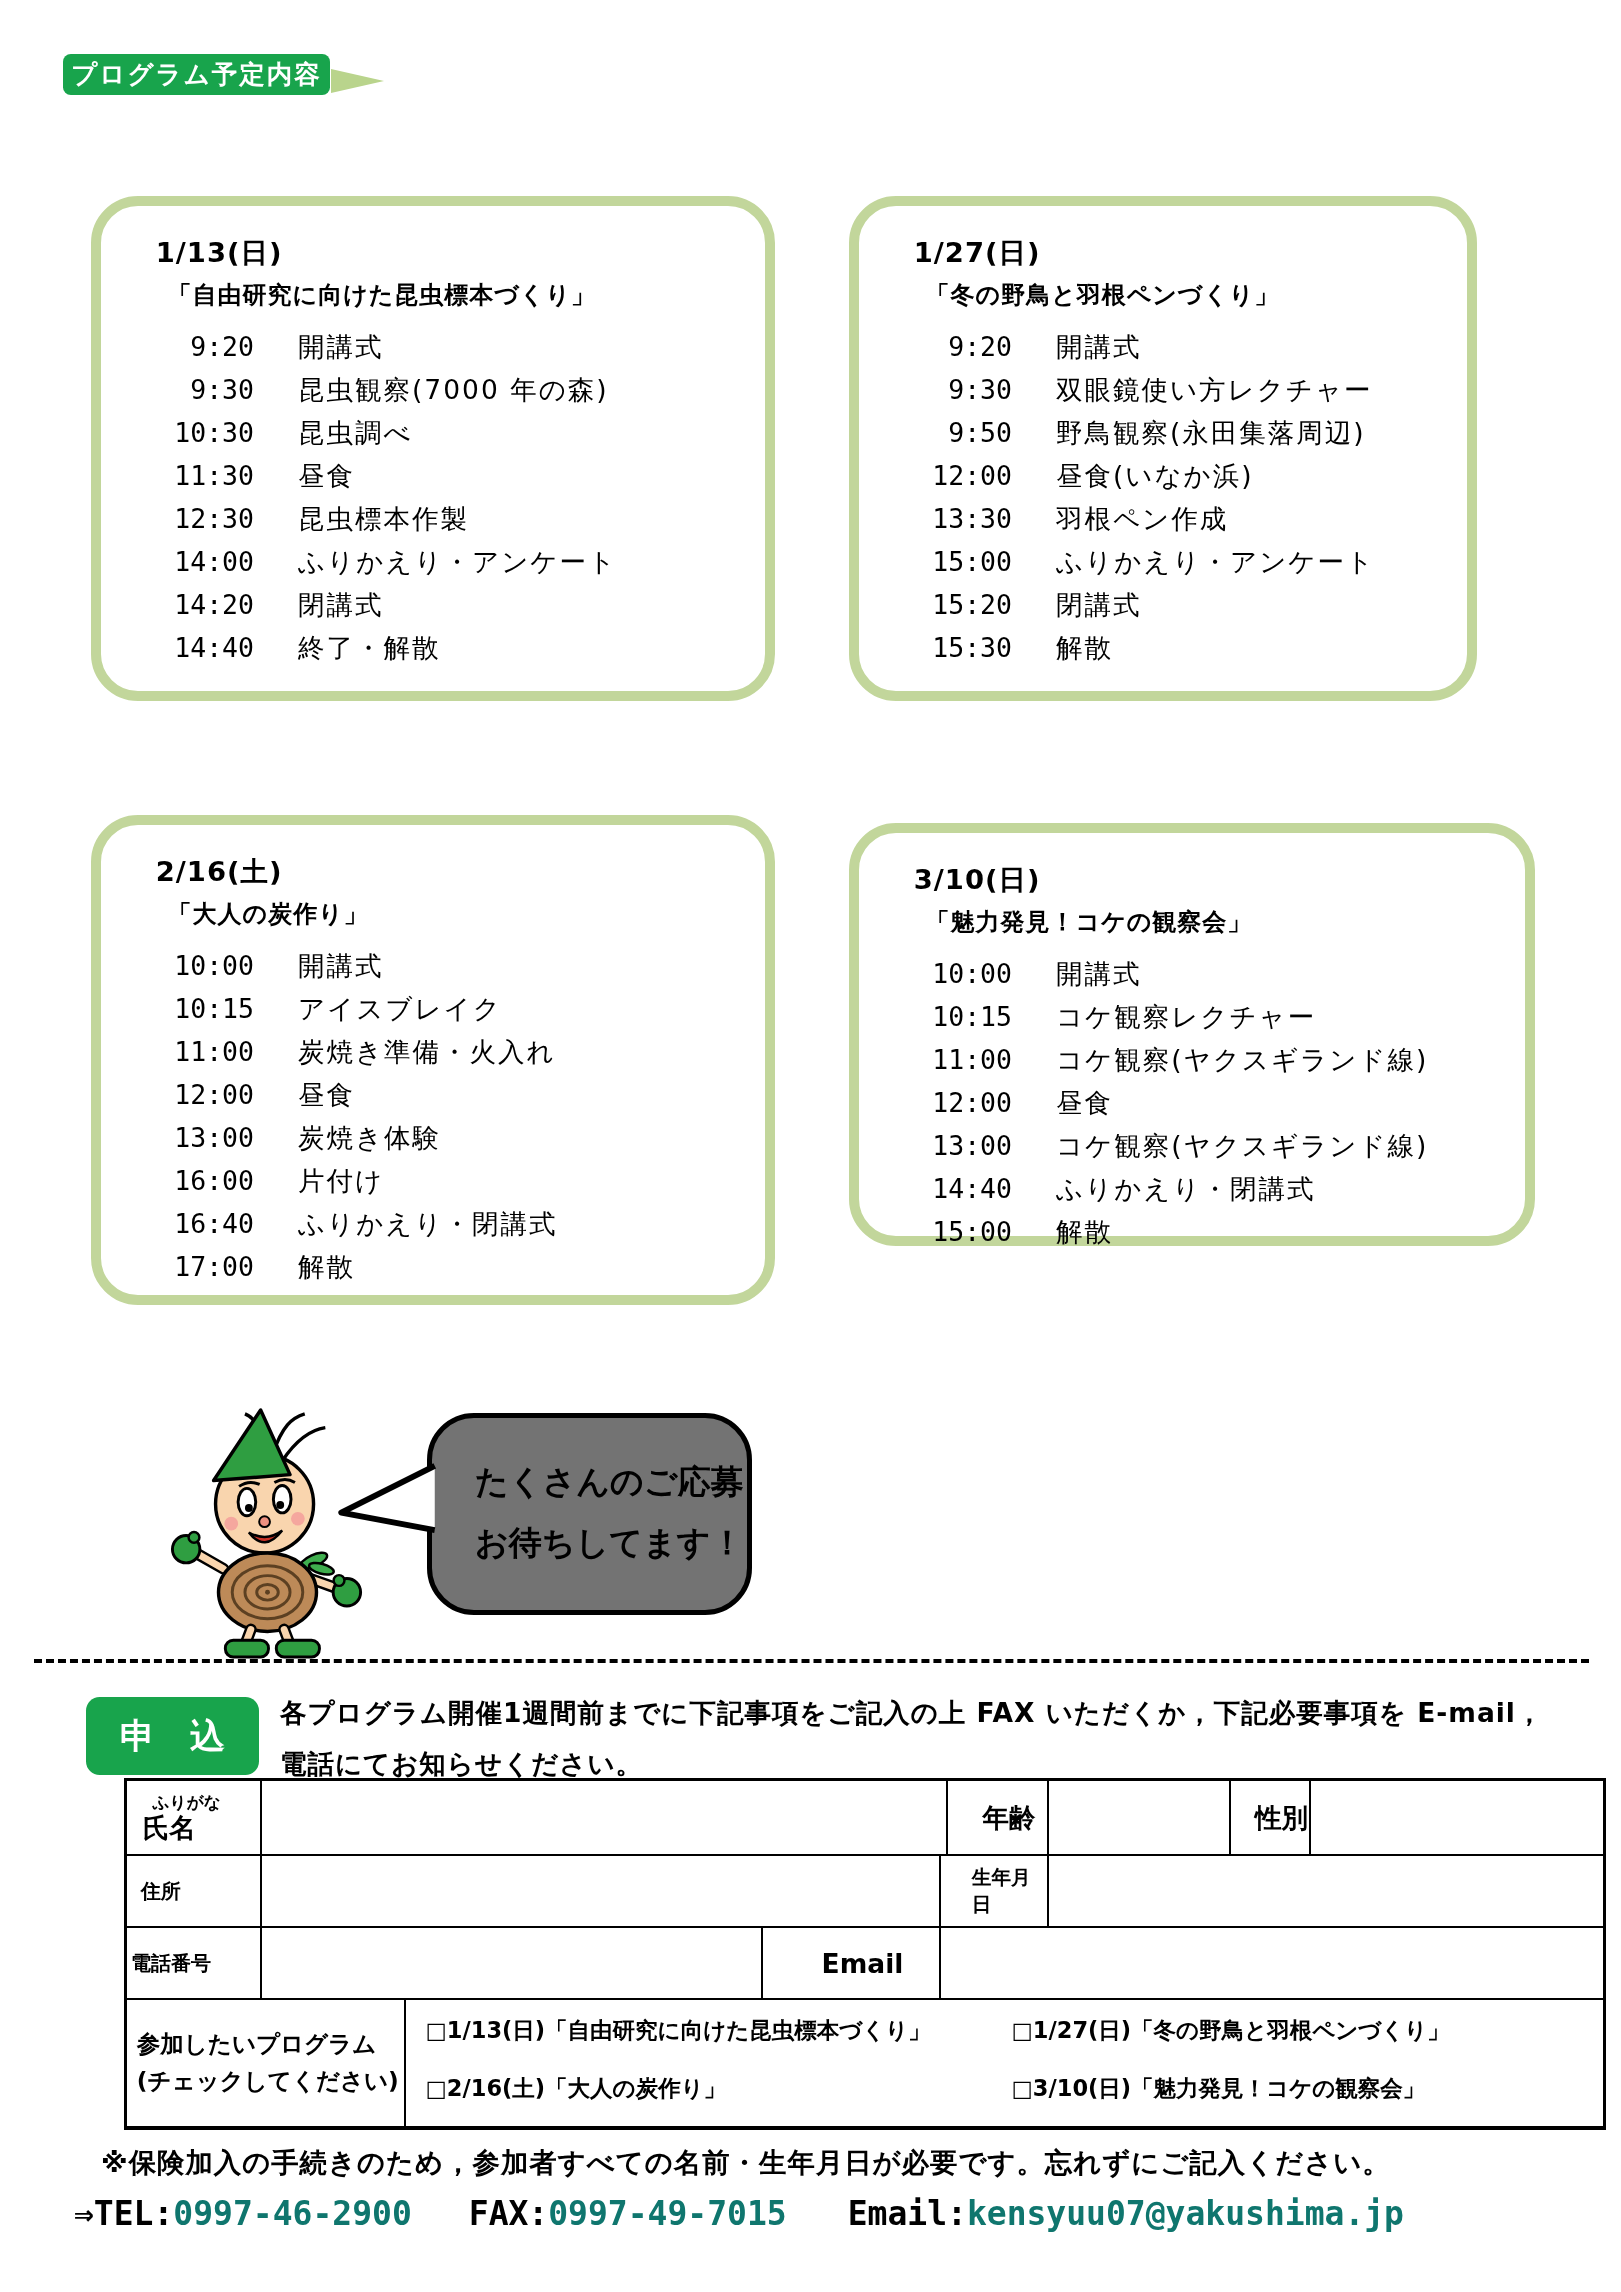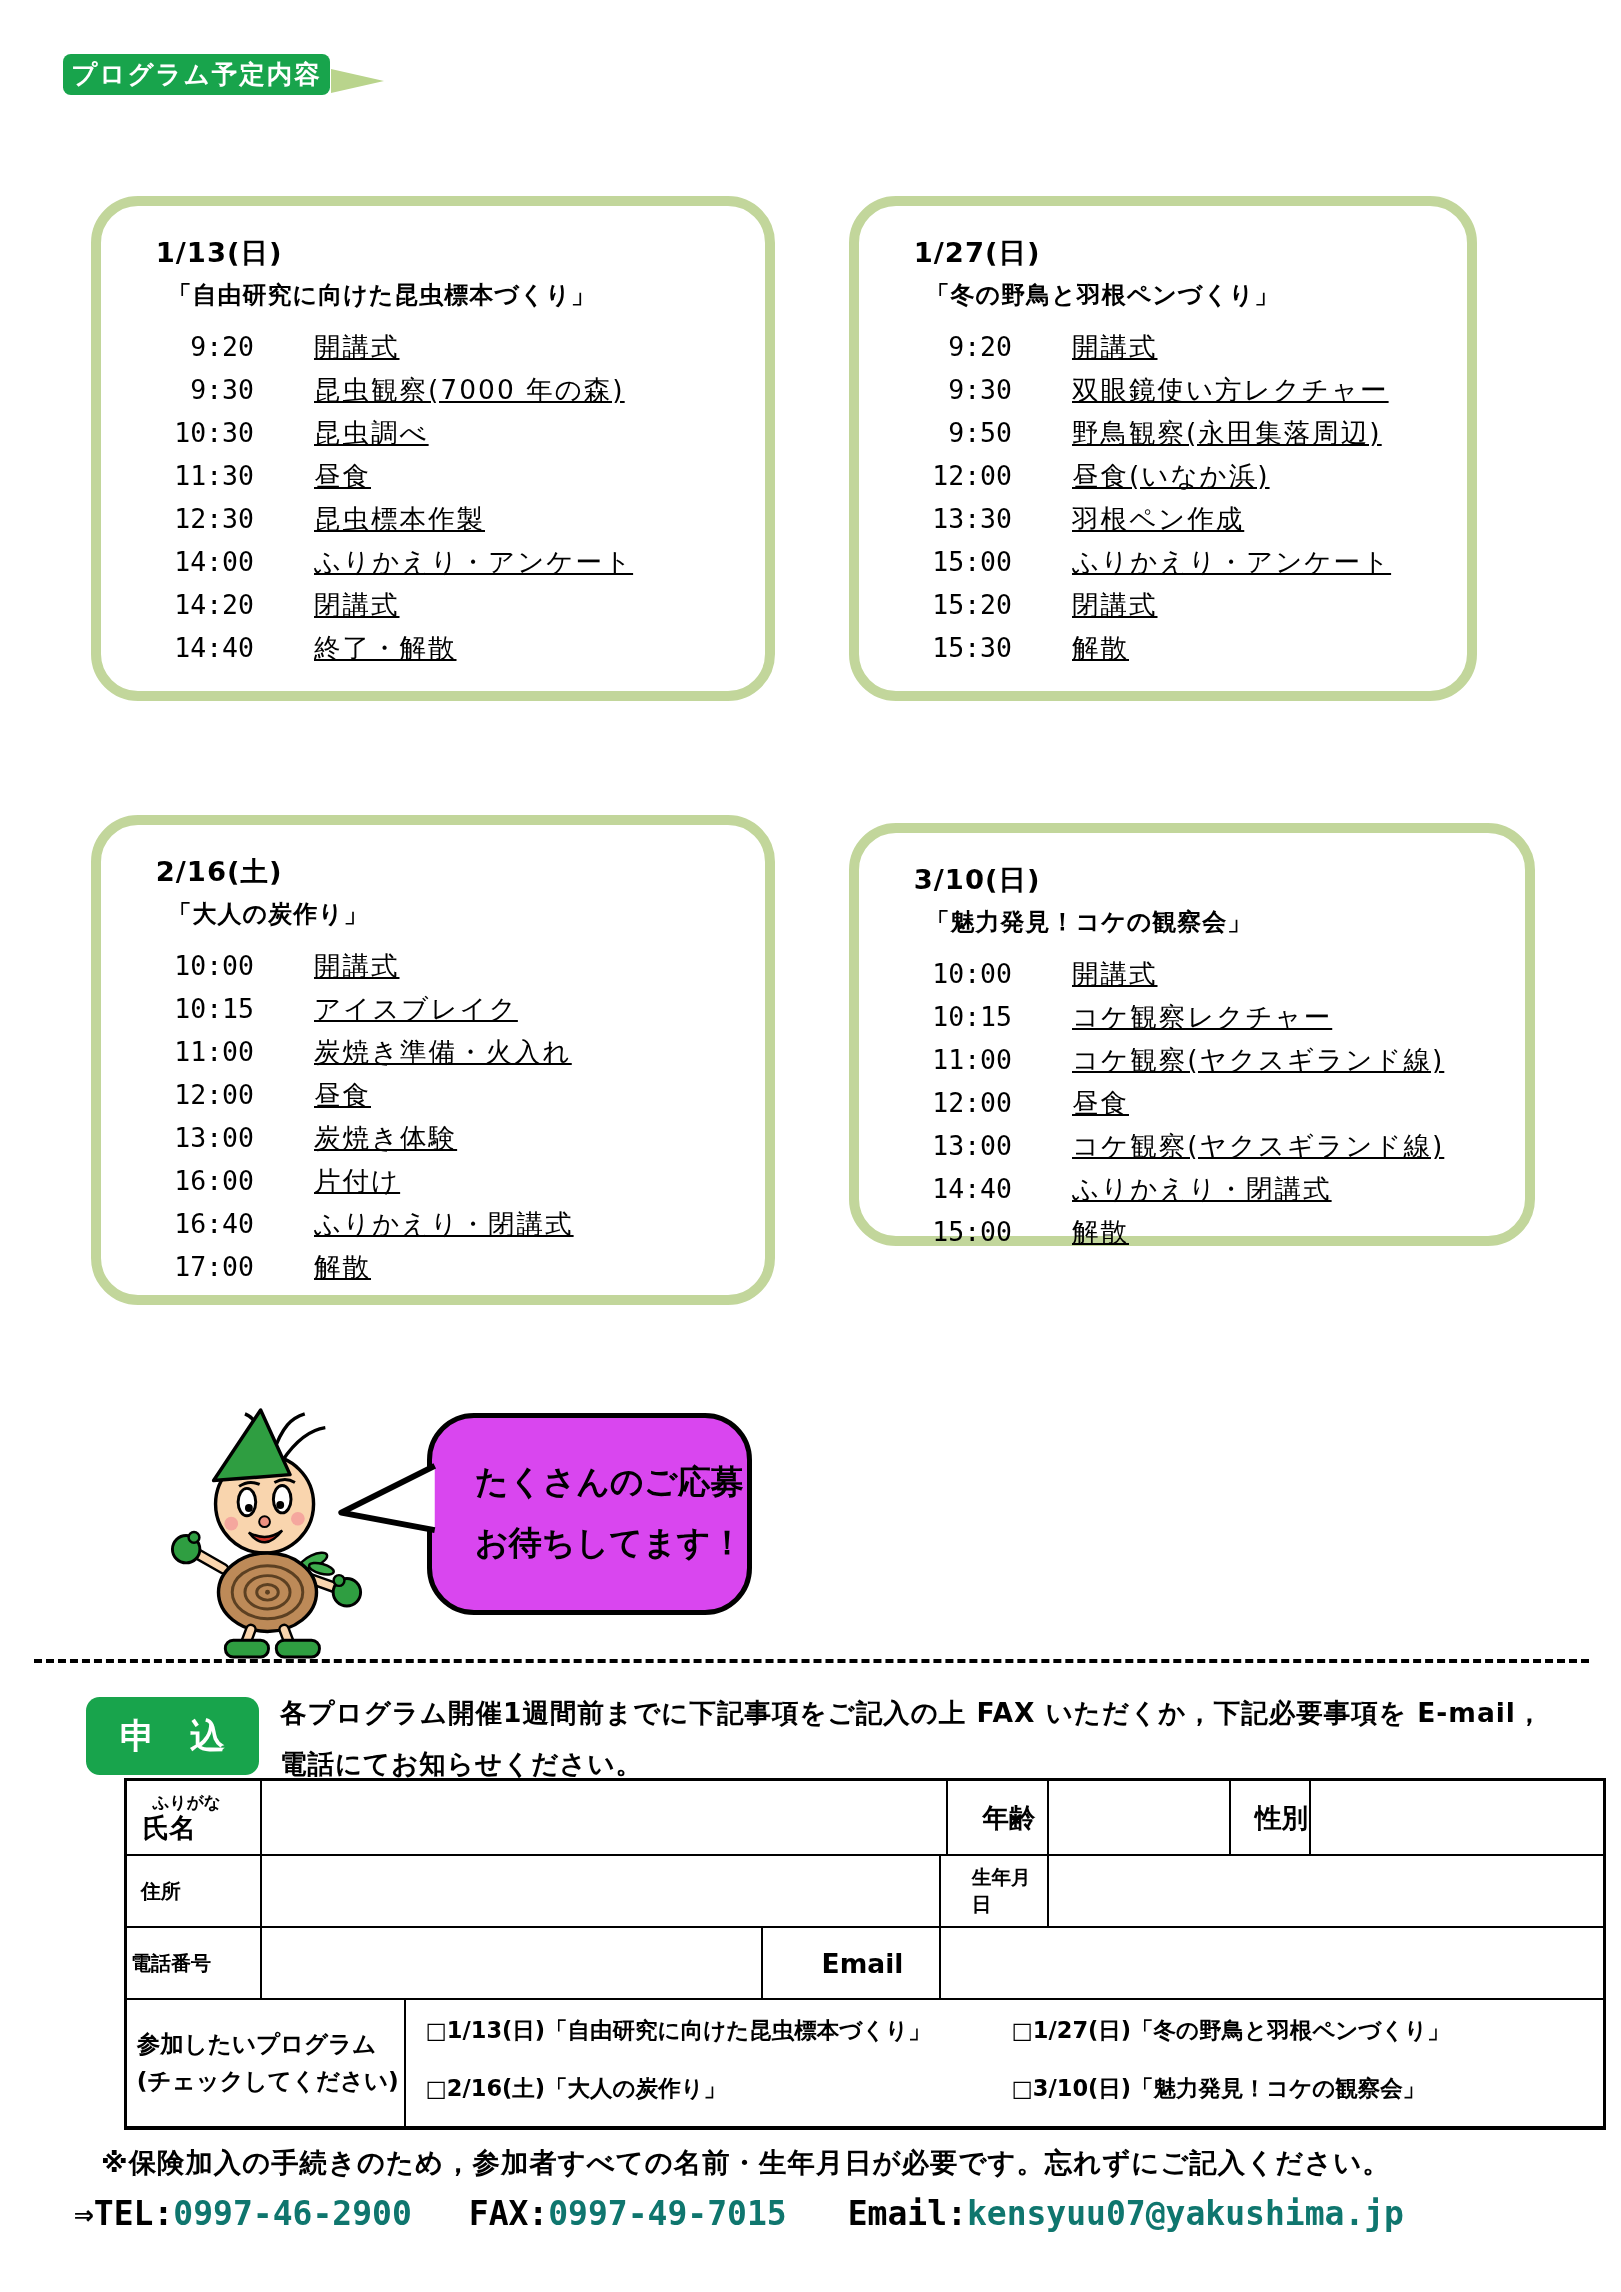--- a/index.html
+++ b/index.html
@@ -28,26 +28,26 @@
     padding:27.4px 15.7px 0 47px;
   }
   #box0 { left:91px;  top:196px; width:684px; height:505px; }
   #box1 { left:849px; top:196px; width:628px; height:505px; }
   #box2 { left:91px;  top:815px; width:684px; height:490px; }
   #box3 { left:849px; top:823px; width:686px; height:423px; }
   .pdate  { font-size:27.4px; font-weight:bold; letter-spacing:1px; margin-left:7.8px; line-height:39px;}
   .ptitle { font-size:24px; font-weight:bold; letter-spacing:1px; margin:2px 0 7.8px 19.6px; line-height:43px;}
   .prow   { display:flex; line-height:43px; font-size:26.5px; }
   .ptime  { width:106px; text-align:right; font-family:"DejaVu Sans Mono", monospace; }
-  .pact   { margin-left:60px; letter-spacing:2px; white-space:nowrap;text-decoration:underline; }
+  .pact   { margin-left:44px; letter-spacing:2px; white-space:nowrap; }
   
   #mascot { position:absolute; left:145px; top:1404px; }
   #bubble {
     position:absolute; left:427px; top:1413px; width:325px; height:202px;
-    background:#d946ef; border:5.9px solid #000; border-radius:47px; z-index:1;
+    background:#737373; border:5.9px solid #000; border-radius:47px; z-index:1;
   }
   #bubble .btxt { padding:33px 0 0 43px; font-size:33px; font-weight:bold; line-height:61px; }
   #bubble-tail { position:absolute; left:337px; top:1462px; z-index:2; }
   
   #divider { position:absolute; left:34px; top:1659px; width:1555px; border-top:4.9px dashed #000; }
   
   #badge {
     position:absolute; left:86px; top:1697px; width:173px; height:78px;
     background:#18a44c; border-radius:13.7px; color:#fff;
     display:flex; align-items:center; justify-content:center;

